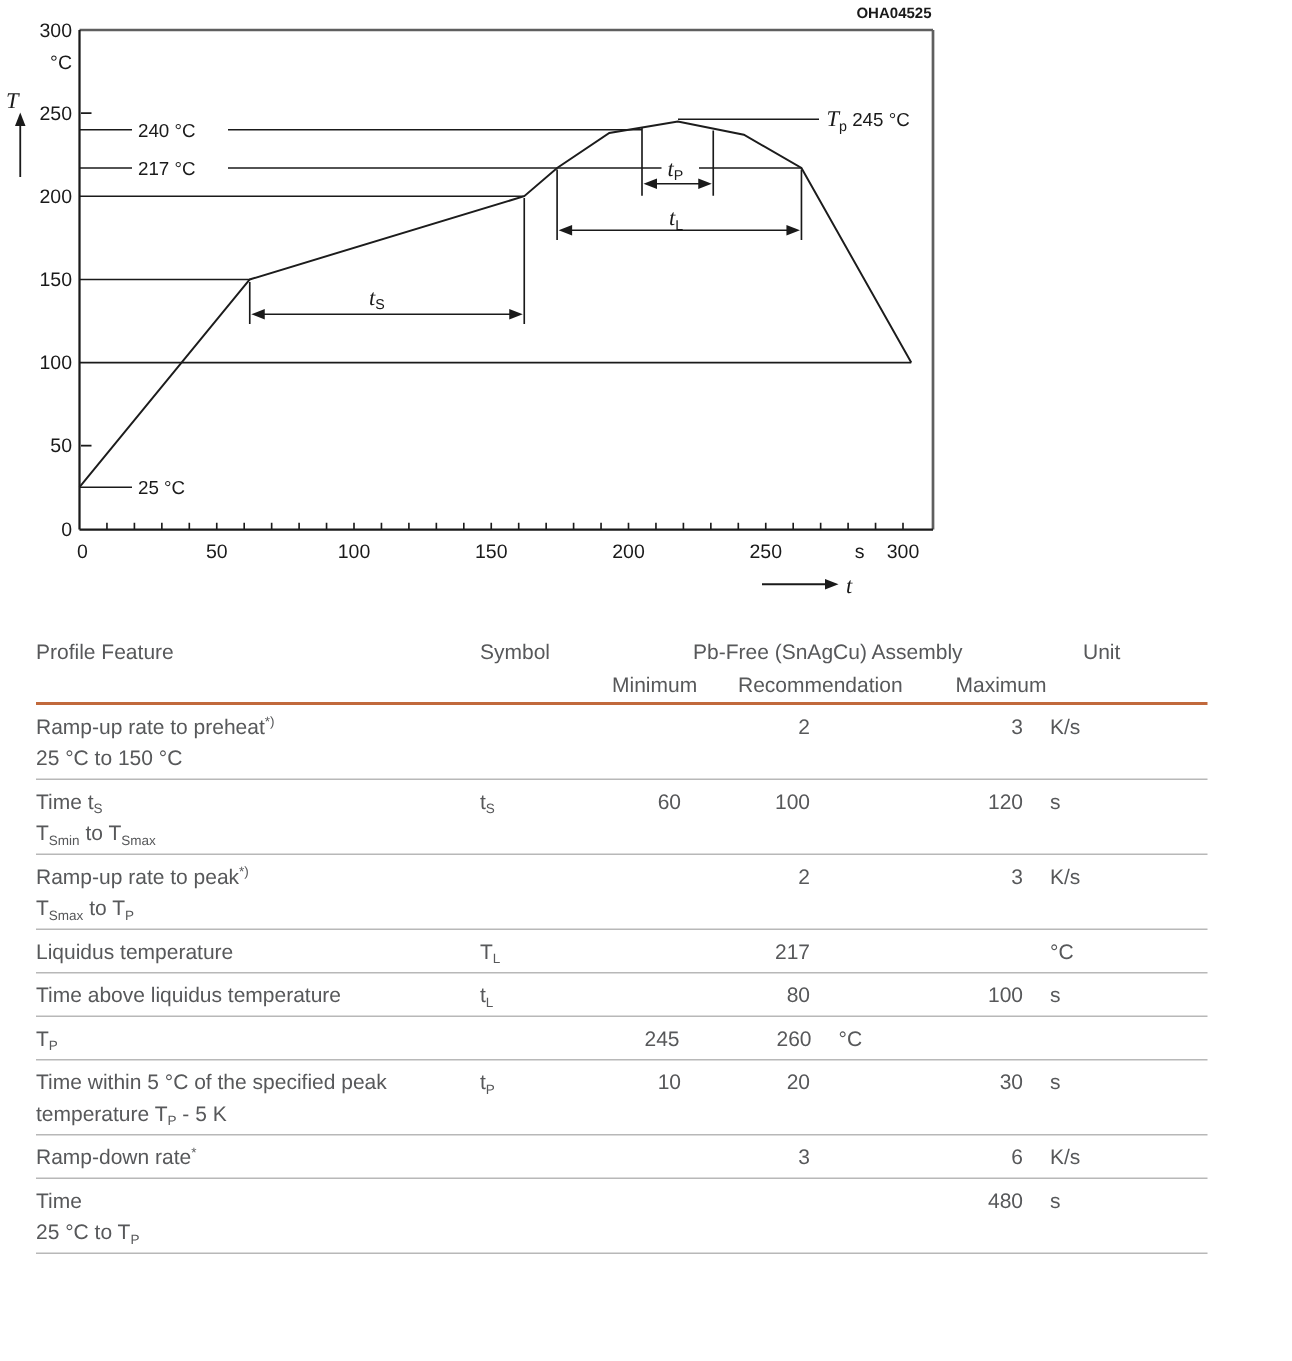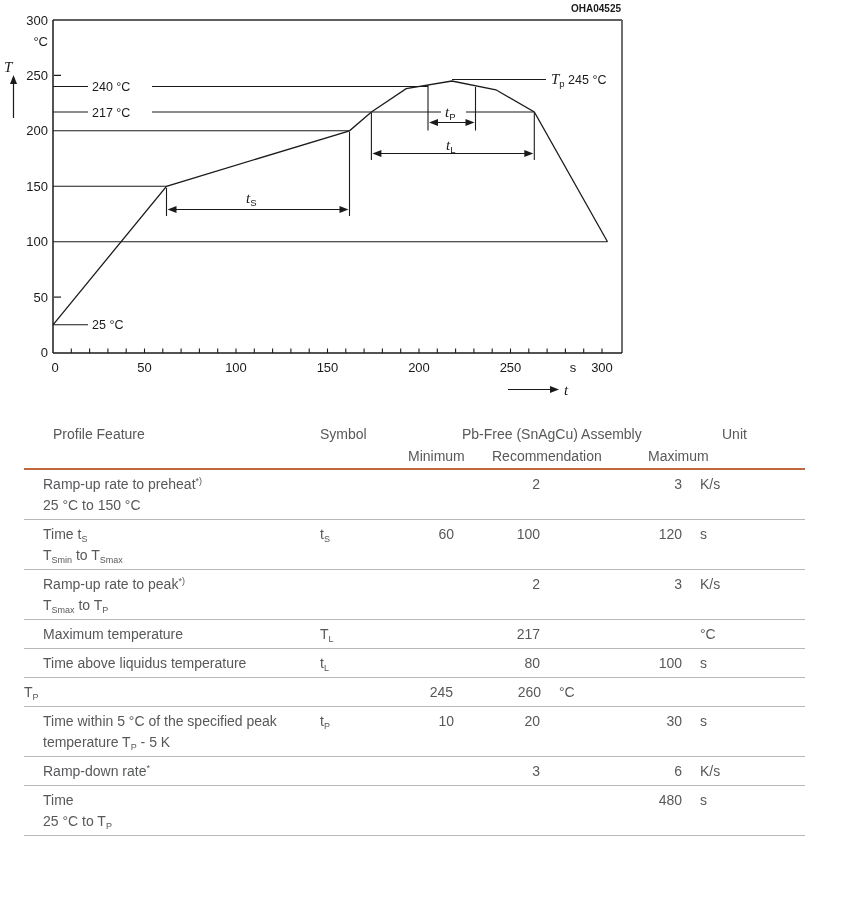--- a/index.html
+++ b/index.html
@@ -7,30 +7,30 @@
   .page{position:relative;width:861px;height:907px;overflow:hidden;background:#fff;border-radius:25px;}
   svg text{fill:#1a1a1a;}
   .num{font-size:13px;}
   .lbl{font-size:12.5px;}
   .it{font-family:"Liberation Serif",serif;font-style:italic;font-size:15px;}
   .sb{font-size:9.5px;font-style:normal;font-family:"Liberation Sans",sans-serif;}
   .fig{font-size:10px;font-weight:bold;}
   .tablewrap{position:absolute;left:24px;top:416px;width:781px;color:#57585a;font-size:14px;}
   .thead{position:relative;height:52px;border-bottom:2px solid #c1693c;}
   .thead span{position:absolute;white-space:nowrap;}
-  .h-feature{left:0;top:10px;margin-left:29px;}
+  .h-feature{left:0;top:10px;}
   .h-symbol{left:296px;top:10px;}
   .h-group{left:438px;top:10px;}
   .h-unit{left:698px;top:10px;}
   .h-min{left:384px;top:32px;}
   .h-rec{left:468px;top:32px;}
-  .h-max{left:613px;top:32px;margin-left:11px;}
+  .h-max{left:613px;top:32px;}
   .trow{display:grid;grid-template-columns:296px 88px 48px 87px 141px 121px;
         border-bottom:1px solid #b8b8b8;padding:4px 0 3px;line-height:21px;}
-  .c-feature{text-align:left;margin-left:19px;}
+  .c-feature{text-align:left;}
   .c-symbol{text-align:left;}
   .c-min{text-align:right;padding-right:2px;}
   .c-rec{text-align:right;padding-right:3px;}
   .c-max{text-align:right;padding-right:2px;}
   .c-unit{text-align:left;padding-left:16px;}
   .trow sub{font-size:9px;line-height:0;vertical-align:-3px;}
   .trow sup{font-size:9px;line-height:0;vertical-align:5px;}
 </style>
 </head>
 <body>
@@ -201,21 +201,21 @@
           </div>
     <div class="c-symbol"></div>
     <div class="c-min"></div>
     <div class="c-rec">2</div>
     <div class="c-max">3</div>
     <div class="c-unit">K/s</div>
   </div>
 
   <div class="trow">
     <div class="c-feature">
-            <div>Maximum temperature</div>
+            <div>Liquidus temperature</div>
           </div>
     <div class="c-symbol">T<sub>L</sub></div>
     <div class="c-min"></div>
     <div class="c-rec">217</div>
     <div class="c-max"></div>
     <div class="c-unit">°C</div>
   </div>
 
   <div class="trow">
     <div class="c-feature">

